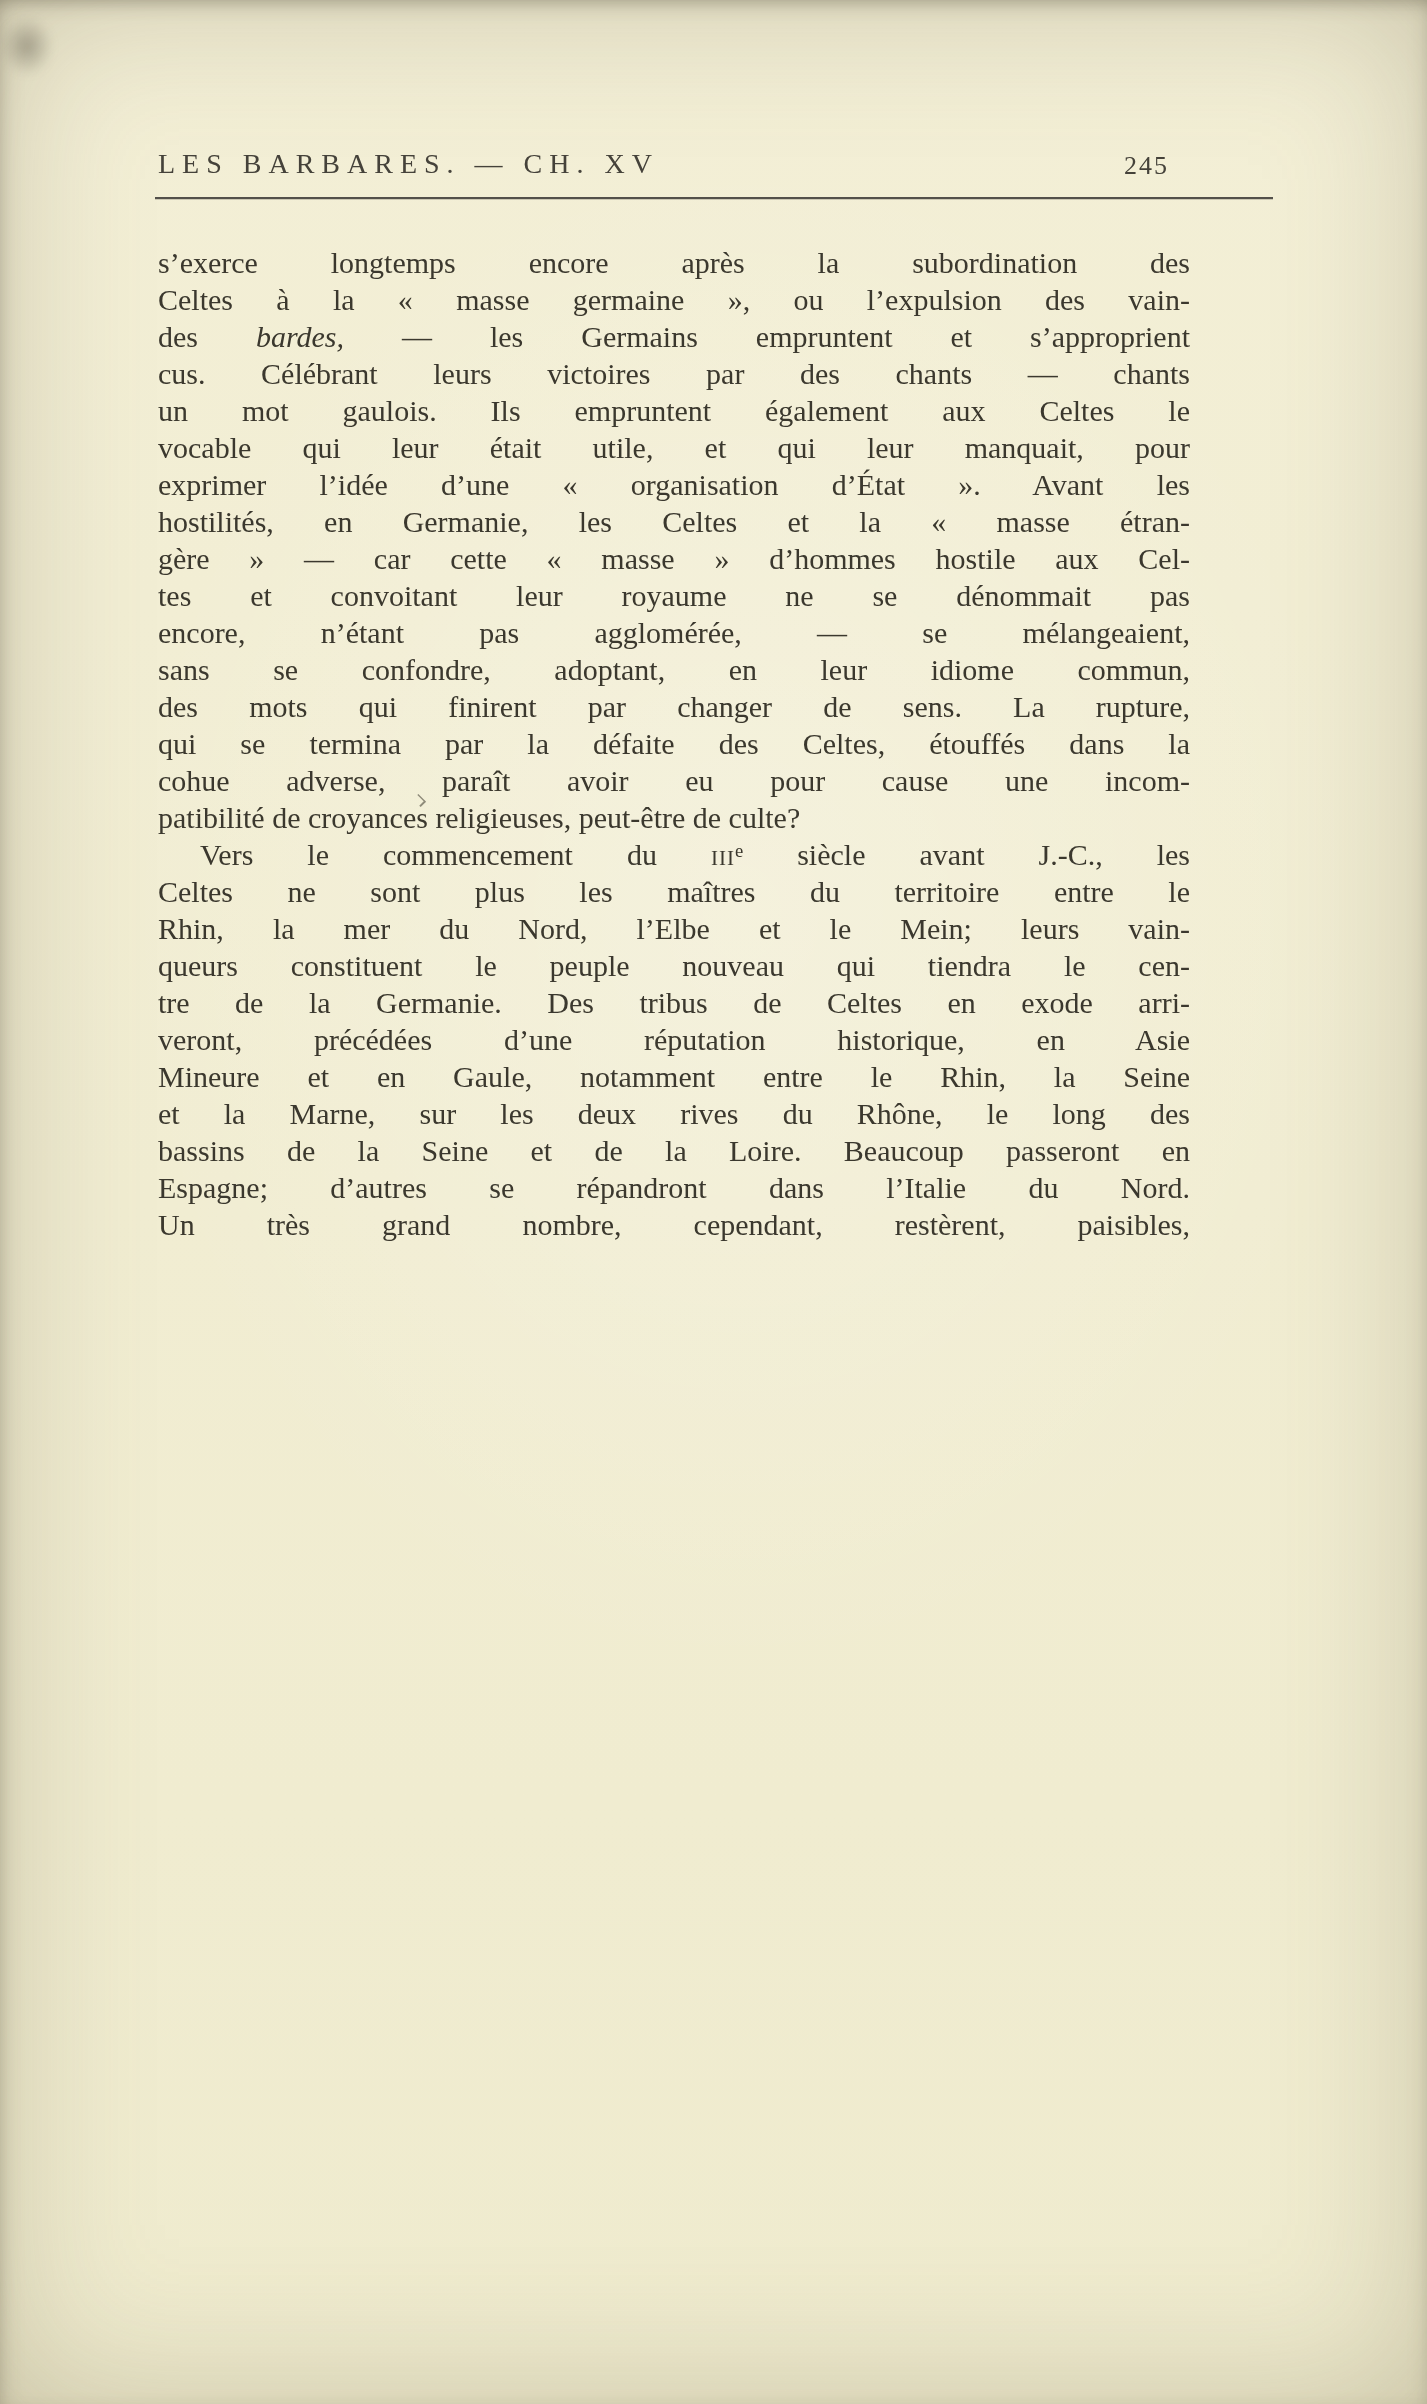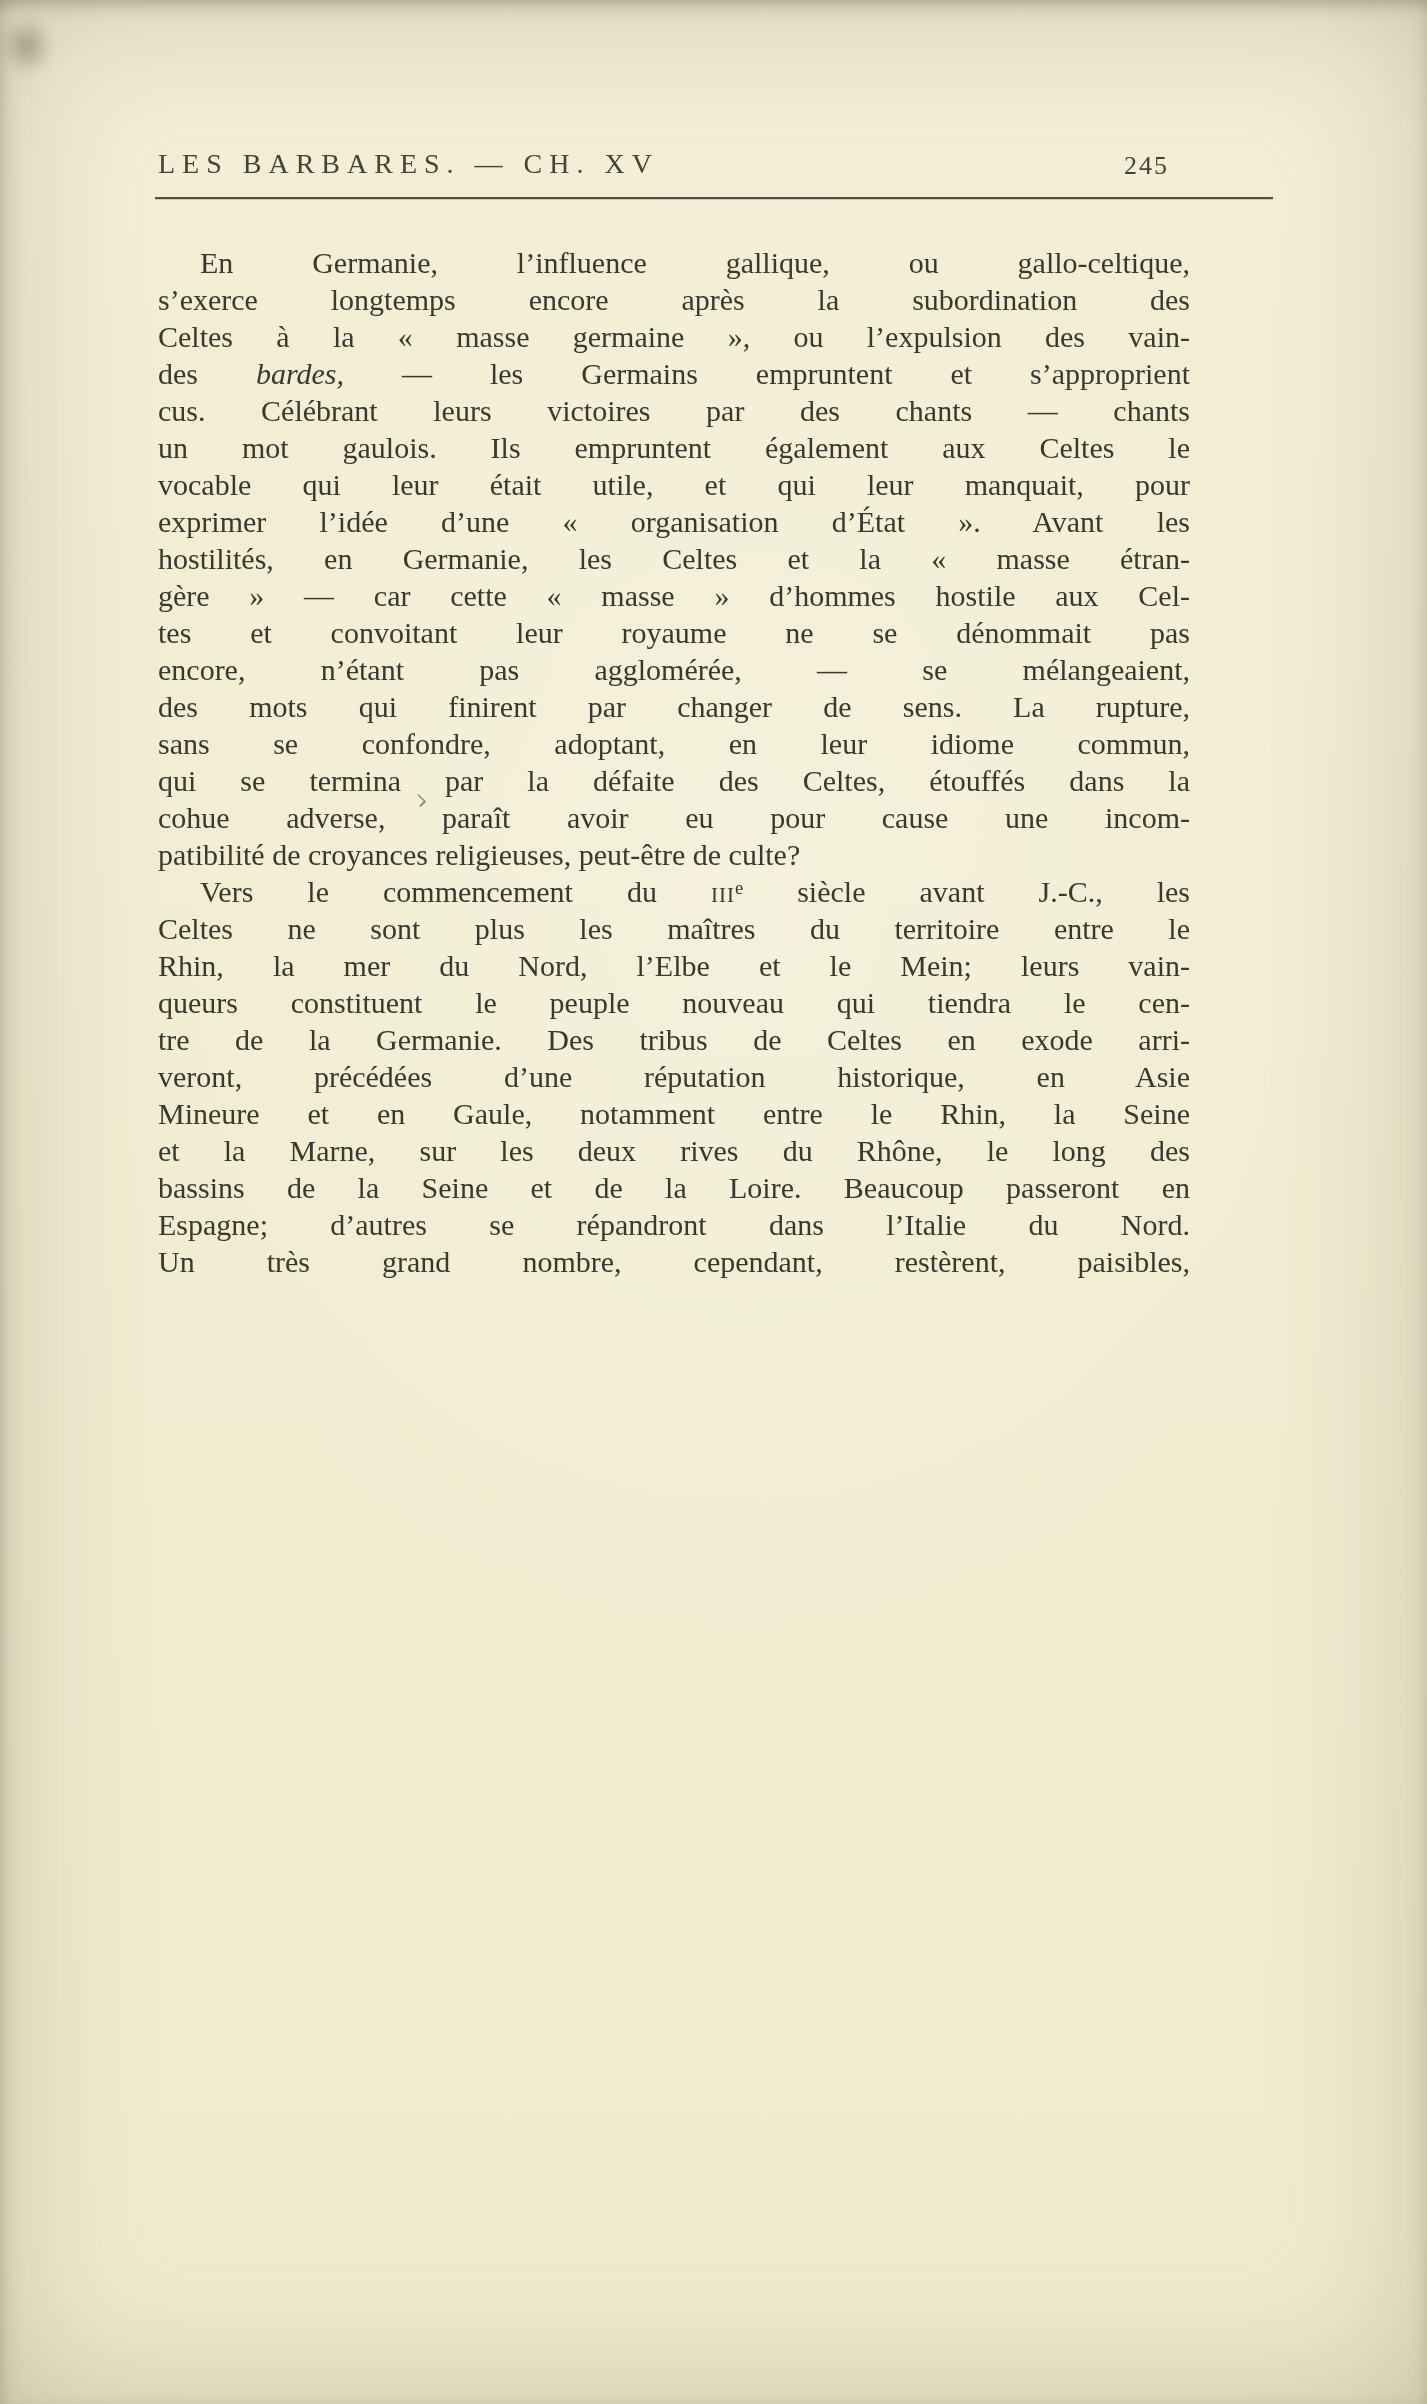--- a/index.html
+++ b/index.html
@@ -92,34 +92,33 @@
 
   <div class="header">
     <div class="running-title">LES BARBARES. — CH. XV</div>
     <div class="page-number">245</div>
   </div>
 
   <div class="rule"></div>
 
   <div class="body-text">
       <div>
-        <div class="line indent"><span>En Germanie, l’influence gallique, ou gallo-celtique,</span></div>
         <div class="line"><span>s’exerce longtemps encore après la subordination des</span></div>
         <div class="line"><span>Celtes à la « masse germaine », ou l’expulsion des vain-</span></div>
         <div class="line"><span>des </span><span class="run-italic">bardes,</span><span> — les Germains empruntent et s’approprient</span></div>
         <div class="line"><span>cus. Célébrant leurs victoires par des chants — chants</span></div>
         <div class="line"><span>un mot gaulois. Ils empruntent également aux Celtes le</span></div>
         <div class="line"><span>vocable qui leur était utile, et qui leur manquait, pour</span></div>
         <div class="line"><span>exprimer l’idée d’une « organisation d’État ». Avant les</span></div>
         <div class="line"><span>hostilités, en Germanie, les Celtes et la « masse étran-</span></div>
         <div class="line"><span>gère » — car cette « masse » d’hommes hostile aux Cel-</span></div>
         <div class="line"><span>tes et convoitant leur royaume ne se dénommait pas</span></div>
         <div class="line"><span>encore, n’étant pas agglomérée, — se mélangeaient,</span></div>
+        <div class="line"><span>sans se confondre, adoptant, en leur idiome commun,</span></div>
         <div class="line"><span>des mots qui finirent par changer de sens. La rupture,</span></div>
-        <div class="line"><span>sans se confondre, adoptant, en leur idiome commun,</span></div>
         <div class="line"><span>qui se termina par la défaite des Celtes, étouffés dans la</span></div>
         <div class="line"><span>cohue adverse, paraît avoir eu pour cause une incom-</span></div>
         <div class="line last"><span>patibilité de croyances religieuses, peut-être de culte?</span></div>
       </div>
       <div>
         <div class="line indent"><span>Vers le commencement du </span><span class="run-smallcaps">iii</span><span class="run-sup">e</span><span> siècle avant J.-C., les</span></div>
         <div class="line"><span>Celtes ne sont plus les maîtres du territoire entre le</span></div>
         <div class="line"><span>Rhin, la mer du Nord, l’Elbe et le Mein; leurs vain-</span></div>
         <div class="line"><span>queurs constituent le peuple nouveau qui tiendra le cen-</span></div>
         <div class="line"><span>tre de la Germanie. Des tribus de Celtes en exode arri-</span></div>

